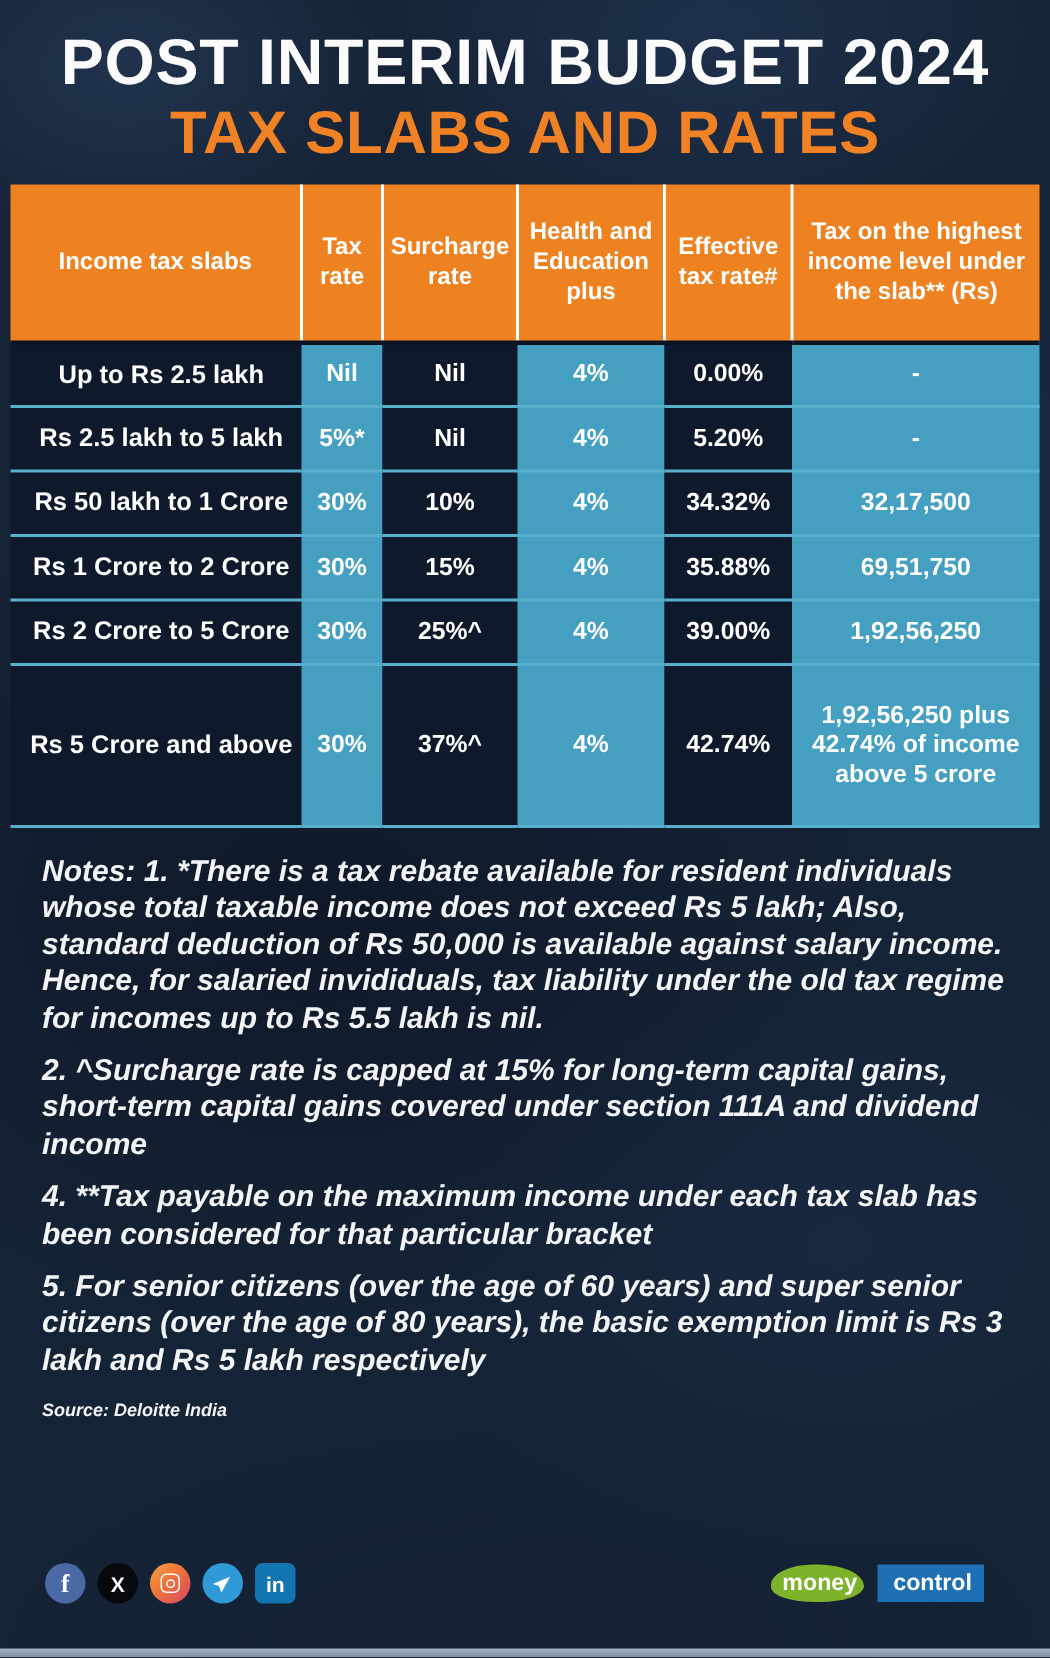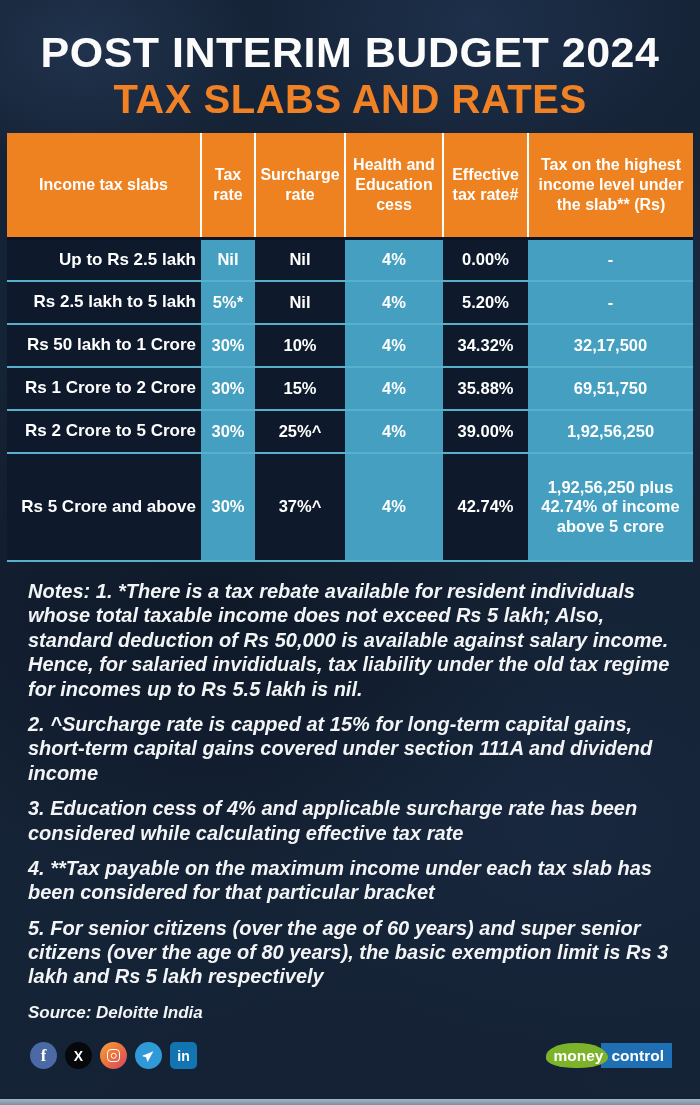--- a/index.html
+++ b/index.html
@@ -17,21 +17,21 @@
     background-image:
       radial-gradient(ellipse 260px 180px at 12% 4%, rgba(46,70,105,0.45), rgba(46,70,105,0) 70%),
       radial-gradient(ellipse 340px 220px at 68% 2%, rgba(38,60,95,0.5), rgba(38,60,95,0) 70%),
       radial-gradient(ellipse 420px 300px at 90% 30%, rgba(30,50,82,0.45), rgba(30,50,82,0) 70%),
       radial-gradient(ellipse 500px 380px at 30% 55%, rgba(9,16,28,0.55), rgba(9,16,28,0) 75%),
       radial-gradient(ellipse 420px 300px at 80% 75%, rgba(28,46,74,0.4), rgba(28,46,74,0) 70%),
       radial-gradient(ellipse 600px 260px at 50% 100%, rgba(20,32,52,0.6), rgba(20,32,52,0) 75%);
   }
 
   
-  .header { text-align: center; padding-top: 30px; line-height: 1; }
+  .header { text-align: center; padding-top: 20px; line-height: 1; }
   .title-1 {
     font-size: 43px; font-weight: bold; letter-spacing: 0.5px;
     color: #fbfbfc; line-height: 45px;
   }
   .title-2 {
     font-size: 40px; font-weight: bold; letter-spacing: 0.5px;
     color: #f08124; line-height: 44px; margin-top: 2px;
   }
   .subtitle {
     font-size: 24px; font-weight: bold; color: #ffffff;
@@ -52,32 +52,32 @@
   table.tax td {
     color: #fff; font-weight: bold; font-size: 16.5px;
     text-align: center; vertical-align: middle;
     height: 43px; padding: 3px 5px; line-height: 1.18;
     border-top: 2px solid #58b0cd;
   }
   table.tax tbody tr:first-child td { border-top: 3px solid #0b1422; }
   table.tax tbody tr:last-child td { border-bottom: 2px solid #58b0cd; }
   table.tax td.dark { background: #0e1a2b; }
   table.tax td.teal { background: #449fc0; }
-  table.tax td.slab { text-align: right; padding-left: 12px; font-size: 17px; }
+  table.tax td.slab { text-align: center; padding-left: 12px; font-size: 17px; }
   table.tax tr.tall td { height: 108px; }
 
   
   .notes { margin: 17px 24px 0 28px; }
   .notes p {
     font-style: italic; font-weight: bold; color: #f2f4f6;
     font-size: 20px; line-height: 1.22; margin-bottom: 11px;
   }
   .source {
     margin: 14px 24px 0 28px;
-    font-style: italic; font-weight: bold; color: #f2f4f6; font-size: 17px;
+    font-style: italic; font-weight: bold; color: #f2f4f6; font-size: 12px;
   }
 
   
   .social { position: absolute; left: 30px; top: 1042px; display: flex; gap: 8px; }
   .sicon {
     width: 27px; height: 27px; border-radius: 50%;
     display: flex; align-items: center; justify-content: center;
     color: #fff; font-weight: bold; font-size: 15px;
   }
   .fb { background: #4a69a5; font-family: "Liberation Serif", serif; font-size: 17px; }
@@ -86,21 +86,21 @@
   .cam { position: relative; width: 13px; height: 13px; border: 1.6px solid #fff; border-radius: 4px; }
   .cam::after {
     content: ''; position: absolute; left: 50%; top: 50%;
     width: 4.5px; height: 4.5px; border: 1.5px solid #fff; border-radius: 50%;
     transform: translate(-50%, -50%);
   }
   .tg { background: #2f9ad7; }
   .tg svg { width: 15px; height: 15px; margin: 1px 2px 0 0; }
   .li { background: #1275b1; border-radius: 5px; font-size: 14px; }
 
-  .mc-logo { position: absolute; right: 28px; top: 1043px; display: flex; align-items: stretch; height: 25px; }
+  .mc-logo { position: absolute; right: 44px; top: 1043px; display: flex; align-items: stretch; height: 25px; gap: 16px; }
   .mc-green {
     background: #7db32a; color: #fff; font-weight: bold; font-size: 15.5px;
     display: flex; align-items: center; padding: 0 5px 0 8px;
     border-radius: 48% 52% 50% 50% / 58% 62% 45% 42%;
     position: relative; z-index: 2;
   }
   .mc-blue {
     background: #1e6fb4; color: #fff; font-weight: bold; font-size: 15.5px;
     display: flex; align-items: center; padding: 0 8px 0 10px; margin-left: -7px; text-align: right;
   }
@@ -127,21 +127,21 @@
         <col style="width:90px">
       <col style="width:98px">
         <col style="width:85px">
         <col style="width:165px">
     </colgroup>
     <thead>
       <tr>
         <th>Income tax slabs</th>
         <th>Tax rate</th>
         <th>Surcharge rate</th>
-        <th>Health and Education cess</th>
+        <th>Health and Education plus</th>
         <th>Effective tax rate#</th>
         <th>Tax on the highest income level under the slab** (Rs)</th>
       </tr>
     </thead>
     <tbody>
       <tr>
         <td class="dark slab">Up to Rs 2.5 lakh</td>
         <td class="teal">Nil</td>
         <td class="dark">Nil</td>
         <td class="teal">4%</td>
@@ -187,21 +187,20 @@
         <td class="teal">4%</td>
         <td class="dark">42.74%</td>
         <td class="teal">1,92,56,250 plus 42.74% of income above 5 crore</td>
       </tr>
     </tbody>
   </table>
 
   <div class="notes">
     <p>Notes: 1. *There is a tax rebate available for resident individuals whose total taxable income does not exceed Rs 5 lakh; Also, standard deduction of Rs 50,000 is available against salary income. Hence, for salaried invididuals, tax liability under the old tax regime for incomes up to Rs 5.5 lakh is nil.</p>
     <p>2. ^Surcharge rate is capped at 15% for long-term capital gains, short-term capital gains covered under section 111A and dividend income</p>
-    <p>3. Education cess of 4% and applicable surcharge rate has been considered while calculating effective tax rate</p>
     <p>4. **Tax payable on the maximum income under each tax slab has been considered for that particular bracket</p>
     <p>5. For senior citizens (over the age of 60 years) and super senior citizens (over the age of 80 years), the basic exemption limit is Rs 3 lakh and Rs 5 lakh respectively</p>
   </div>
 
   <div class="source">Source: Deloitte India</div>
 
   <div class="social">
     <span class="sicon fb">f</span>
     <span class="sicon xx">X</span>
     <span class="sicon ig">

